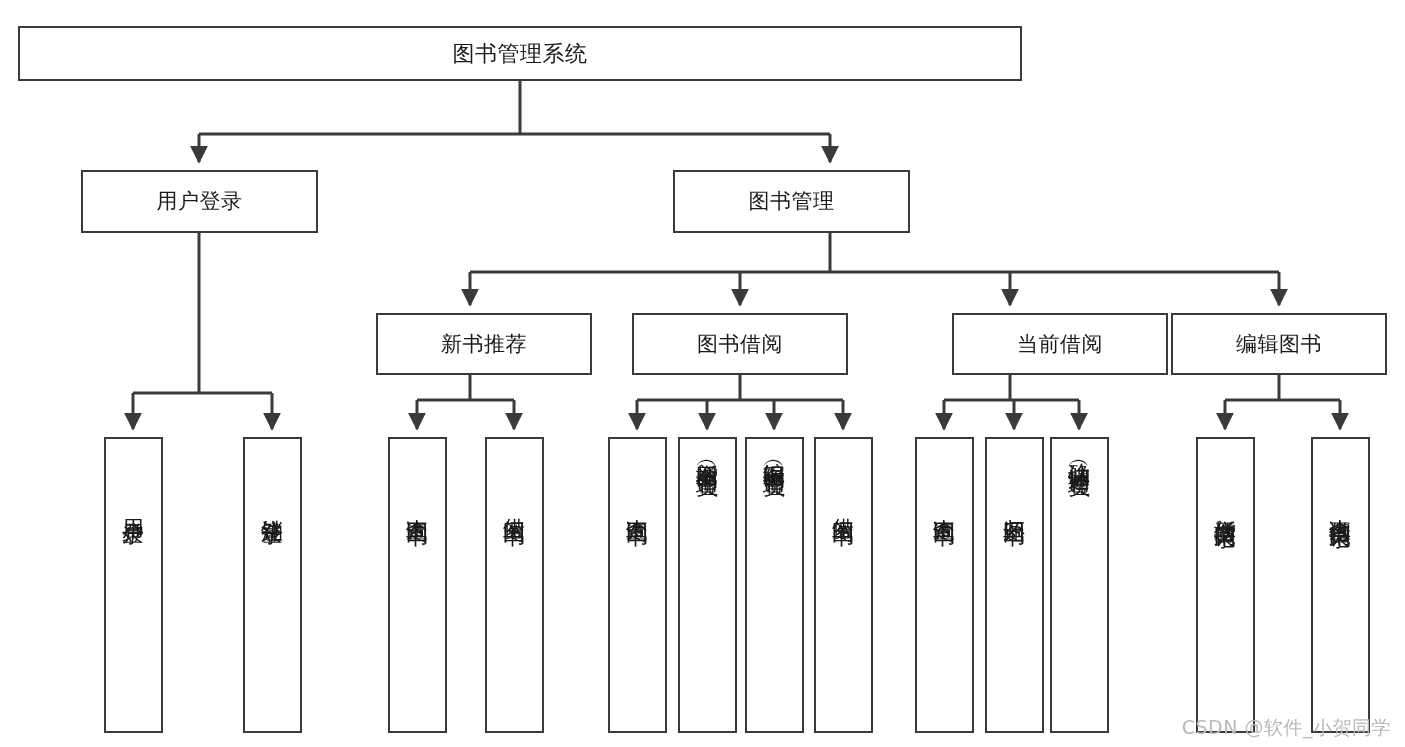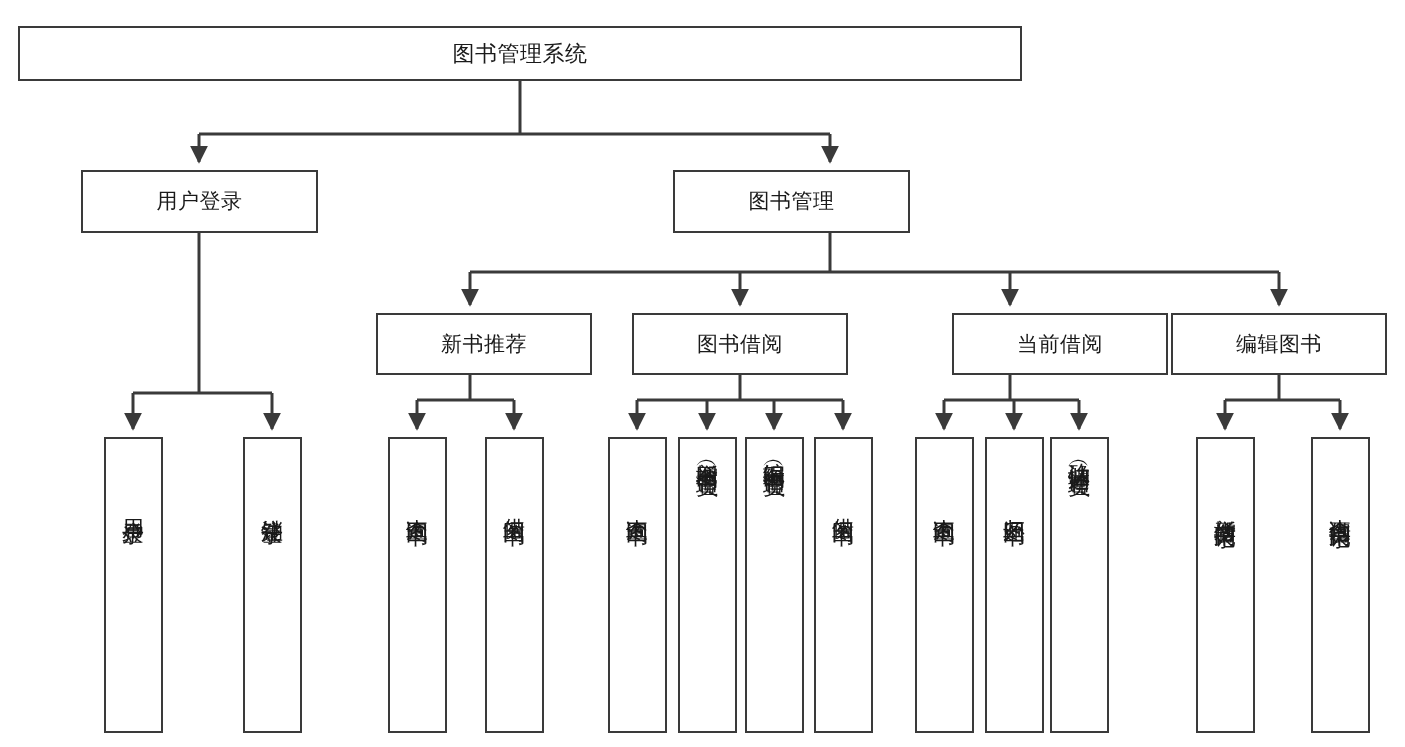--- a/index.html
+++ b/index.html
@@ -205,14 +205,15 @@
     <span class="label">确认归还（管理员）</span>
   </div>
 
   <div class="node vert mid" style="left:1196px; top:437px; width:59px; height:296px;">
     <span class="label">新增借阅记录</span>
   </div>
   <div class="node vert mid" style="left:1311px; top:437px; width:59px; height:296px;">
     <span class="label">查询借阅记录</span>
   </div>
 
+  <div id="watermark">CSDN @软件_小贺同学</div>
 
 </div>
 
 </body></html>

